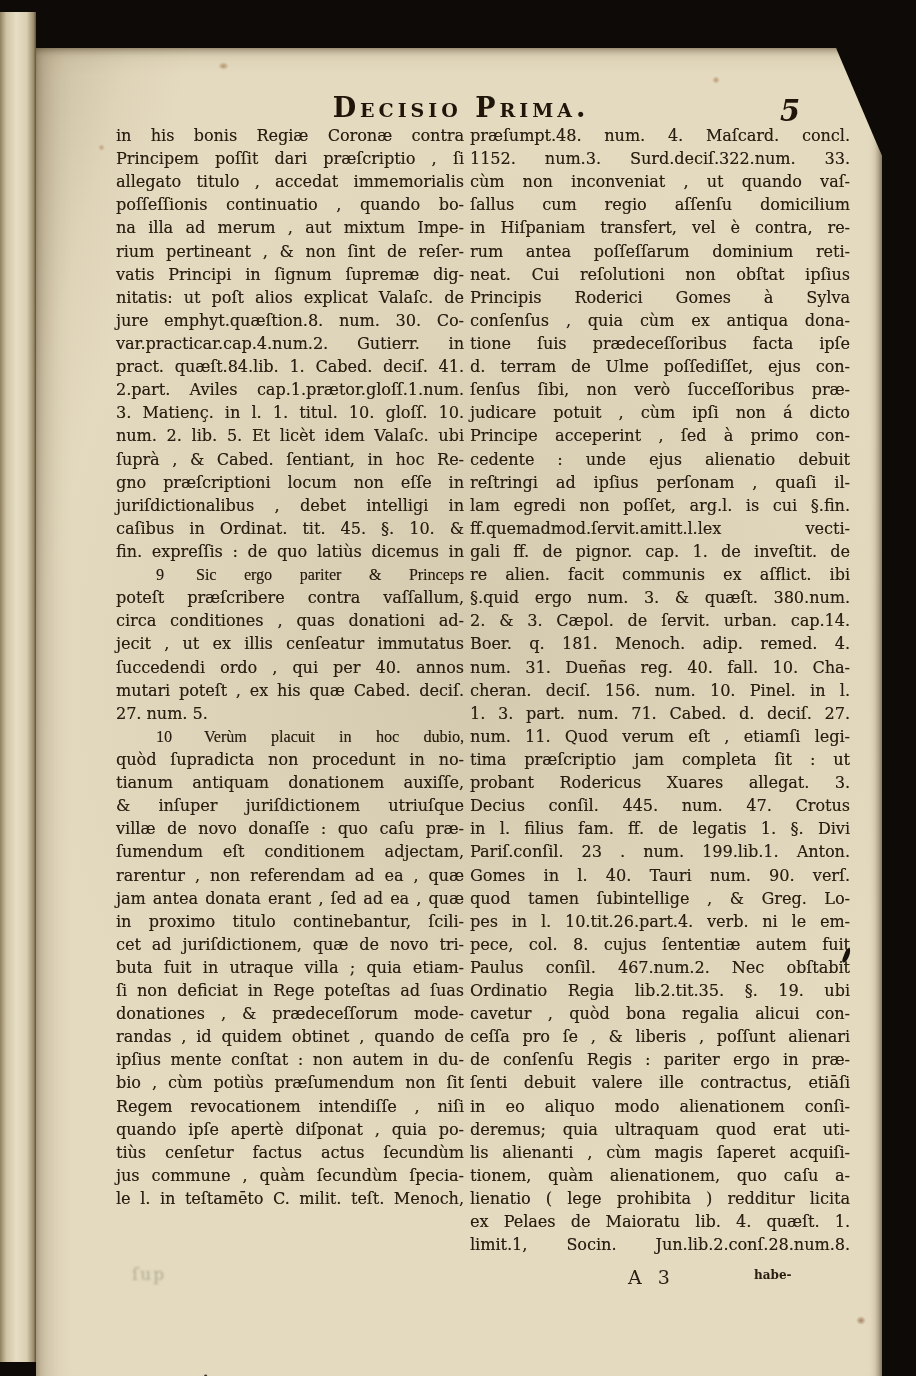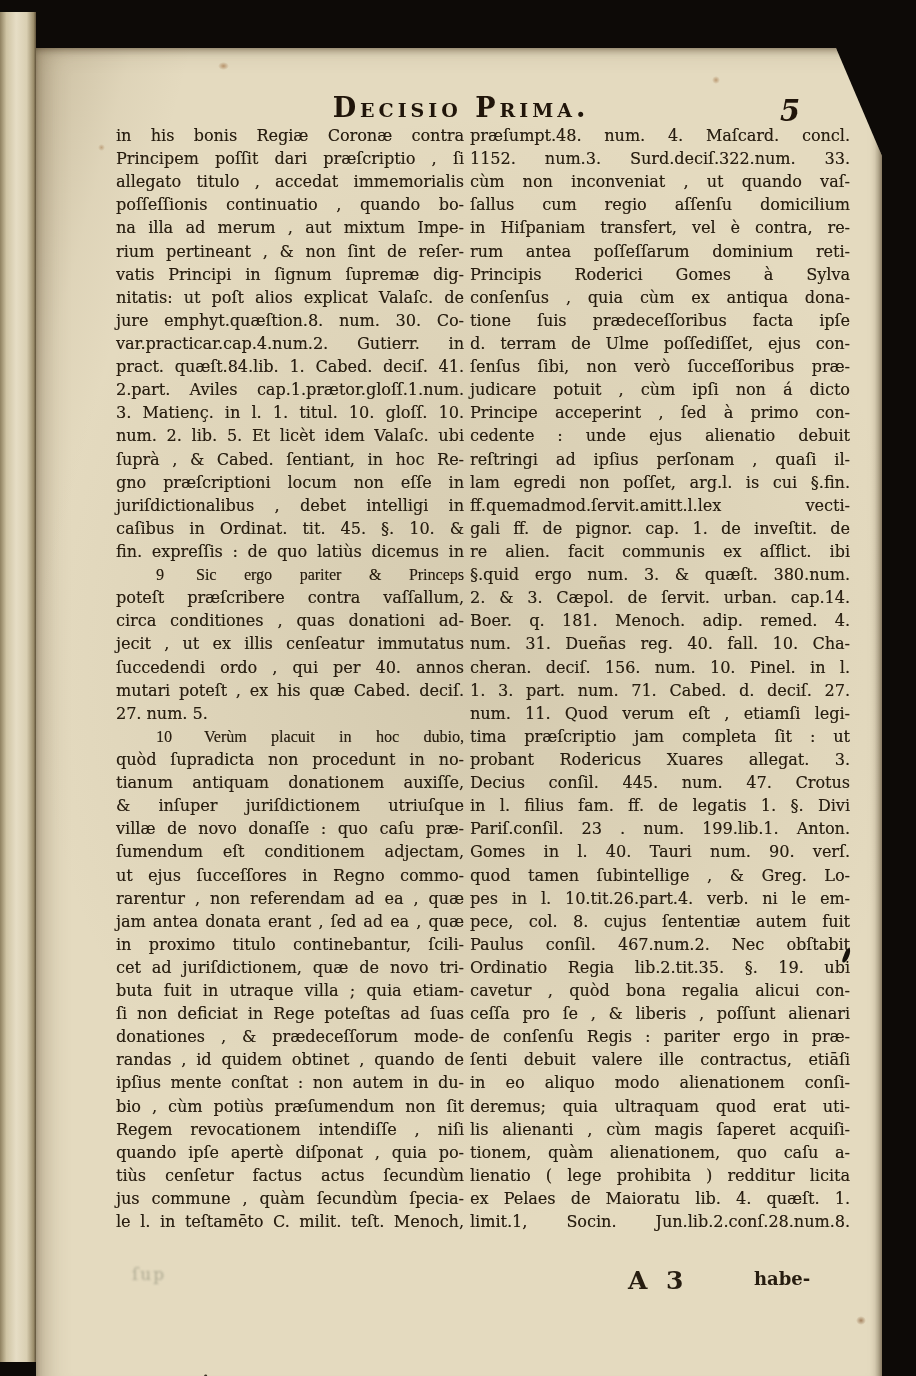--- a/index.html
+++ b/index.html
@@ -45,25 +45,25 @@
     font-size:16px;line-height:23.12px;height:23.12px;
     color:#271d10;
     text-align:justify;text-align-last:justify;
     text-shadow:0.2px 0.2px 0.3px rgba(40,28,12,.5);
     white-space:normal;
   }
   .tline.flush{text-align-last:left;}
   .tline.indent{padding-left:40px;font-family:Liberation Serif, serif;}
   .signature-mark{
     position:absolute;top:1218px;left:592px;
-    font-size:25px;font-weight:bold;word-spacing:10px;color:#271d10;
+    font-size:19px;font-weight:normal;word-spacing:10px;color:#271d10;
   }
   .catchword{
     position:absolute;top:1220px;left:718px;
-    font-size:18px;font-weight:bold;color:#271d10;
+    font-size:12px;font-weight:bold;color:#271d10;
   }
   .ghost-text{
     position:absolute;left:96px;top:1216px;font-size:17px;
     color:rgba(100,104,86,.42);filter:blur(1px);letter-spacing:2px;
   }
   .ink-mark-right{
     position:absolute;left:808px;top:900px;width:5px;height:15px;
     background:#17120c;border-radius:45% 60% 60% 40%;transform:rotate(22deg);
   }
   .pen-slash{
@@ -113,21 +113,20 @@
       <div class="tline">jecit , ut ex illis cenſeatur immutatus</div>
       <div class="tline">ſuccedendi ordo , qui per 40. annos</div>
       <div class="tline">mutari poteſt , ex his quæ Cabed. deciſ.</div>
       <div class="tline flush">27. num. 5.</div>
       <div class="tline indent">10  Verùm placuit in hoc dubio,</div>
       <div class="tline">quòd ſupradicta non procedunt in no-</div>
       <div class="tline">tianum antiquam donationem auxiſſe,</div>
       <div class="tline">&amp; inſuper juriſdictionem utriuſque</div>
       <div class="tline">villæ de novo donaſſe : quo caſu præ-</div>
       <div class="tline">ſumendum eſt conditionem adjectam,</div>
-      <div class="tline">ut ejus ſucceſſores in Regno commo-</div>
       <div class="tline">rarentur , non referendam ad ea , quæ</div>
       <div class="tline">jam antea donata erant , ſed ad ea , quæ</div>
       <div class="tline">in proximo titulo continebantur, ſcili-</div>
       <div class="tline">cet ad juriſdictionem, quæ de novo tri-</div>
       <div class="tline">buta fuit in utraque villa ; quia etiam-</div>
       <div class="tline">ſi non deficiat in Rege poteſtas ad ſuas</div>
       <div class="tline">donationes , &amp; prædeceſſorum mode-</div>
       <div class="tline">randas , id quidem obtinet , quando de</div>
       <div class="tline">ipſius mente conſtat : non autem in du-</div>
       <div class="tline">bio , cùm potiùs præſumendum non ſit</div>
@@ -138,20 +137,21 @@
       <div class="tline">le l. in teſtamēto C. milit. teſt. Menoch,</div>
     </div>
 
   <div class="col col-right">
       <div class="tline">præſumpt.48. num. 4. Maſcard. concl.</div>
       <div class="tline">1152. num.3. Surd.deciſ.322.num. 33.</div>
       <div class="tline">cùm non inconveniat , ut quando vaſ-</div>
       <div class="tline">ſallus cum regio aſſenſu domicilium</div>
       <div class="tline">in Hiſpaniam transfert, vel è contra, re-</div>
       <div class="tline">rum antea poſſeſſarum dominium reti-</div>
+      <div class="tline">neat. Cui reſolutioni non obſtat ipſius</div>
       <div class="tline">Principis Roderici Gomes à Sylva</div>
       <div class="tline">conſenſus , quia cùm ex antiqua dona-</div>
       <div class="tline">tione ſuis prædeceſſoribus facta ipſe</div>
       <div class="tline">d. terram de Ulme poſſediſſet, ejus con-</div>
       <div class="tline">ſenſus ſibi, non verò ſucceſſoribus præ-</div>
       <div class="tline">judicare potuit , cùm ipſi non á dicto</div>
       <div class="tline">Principe acceperint , ſed à primo con-</div>
       <div class="tline">cedente : unde ejus alienatio debuit</div>
       <div class="tline">reſtringi ad ipſius perſonam , quaſi il-</div>
       <div class="tline">lam egredi non poſſet, arg.l. is cui §.fin.</div>

